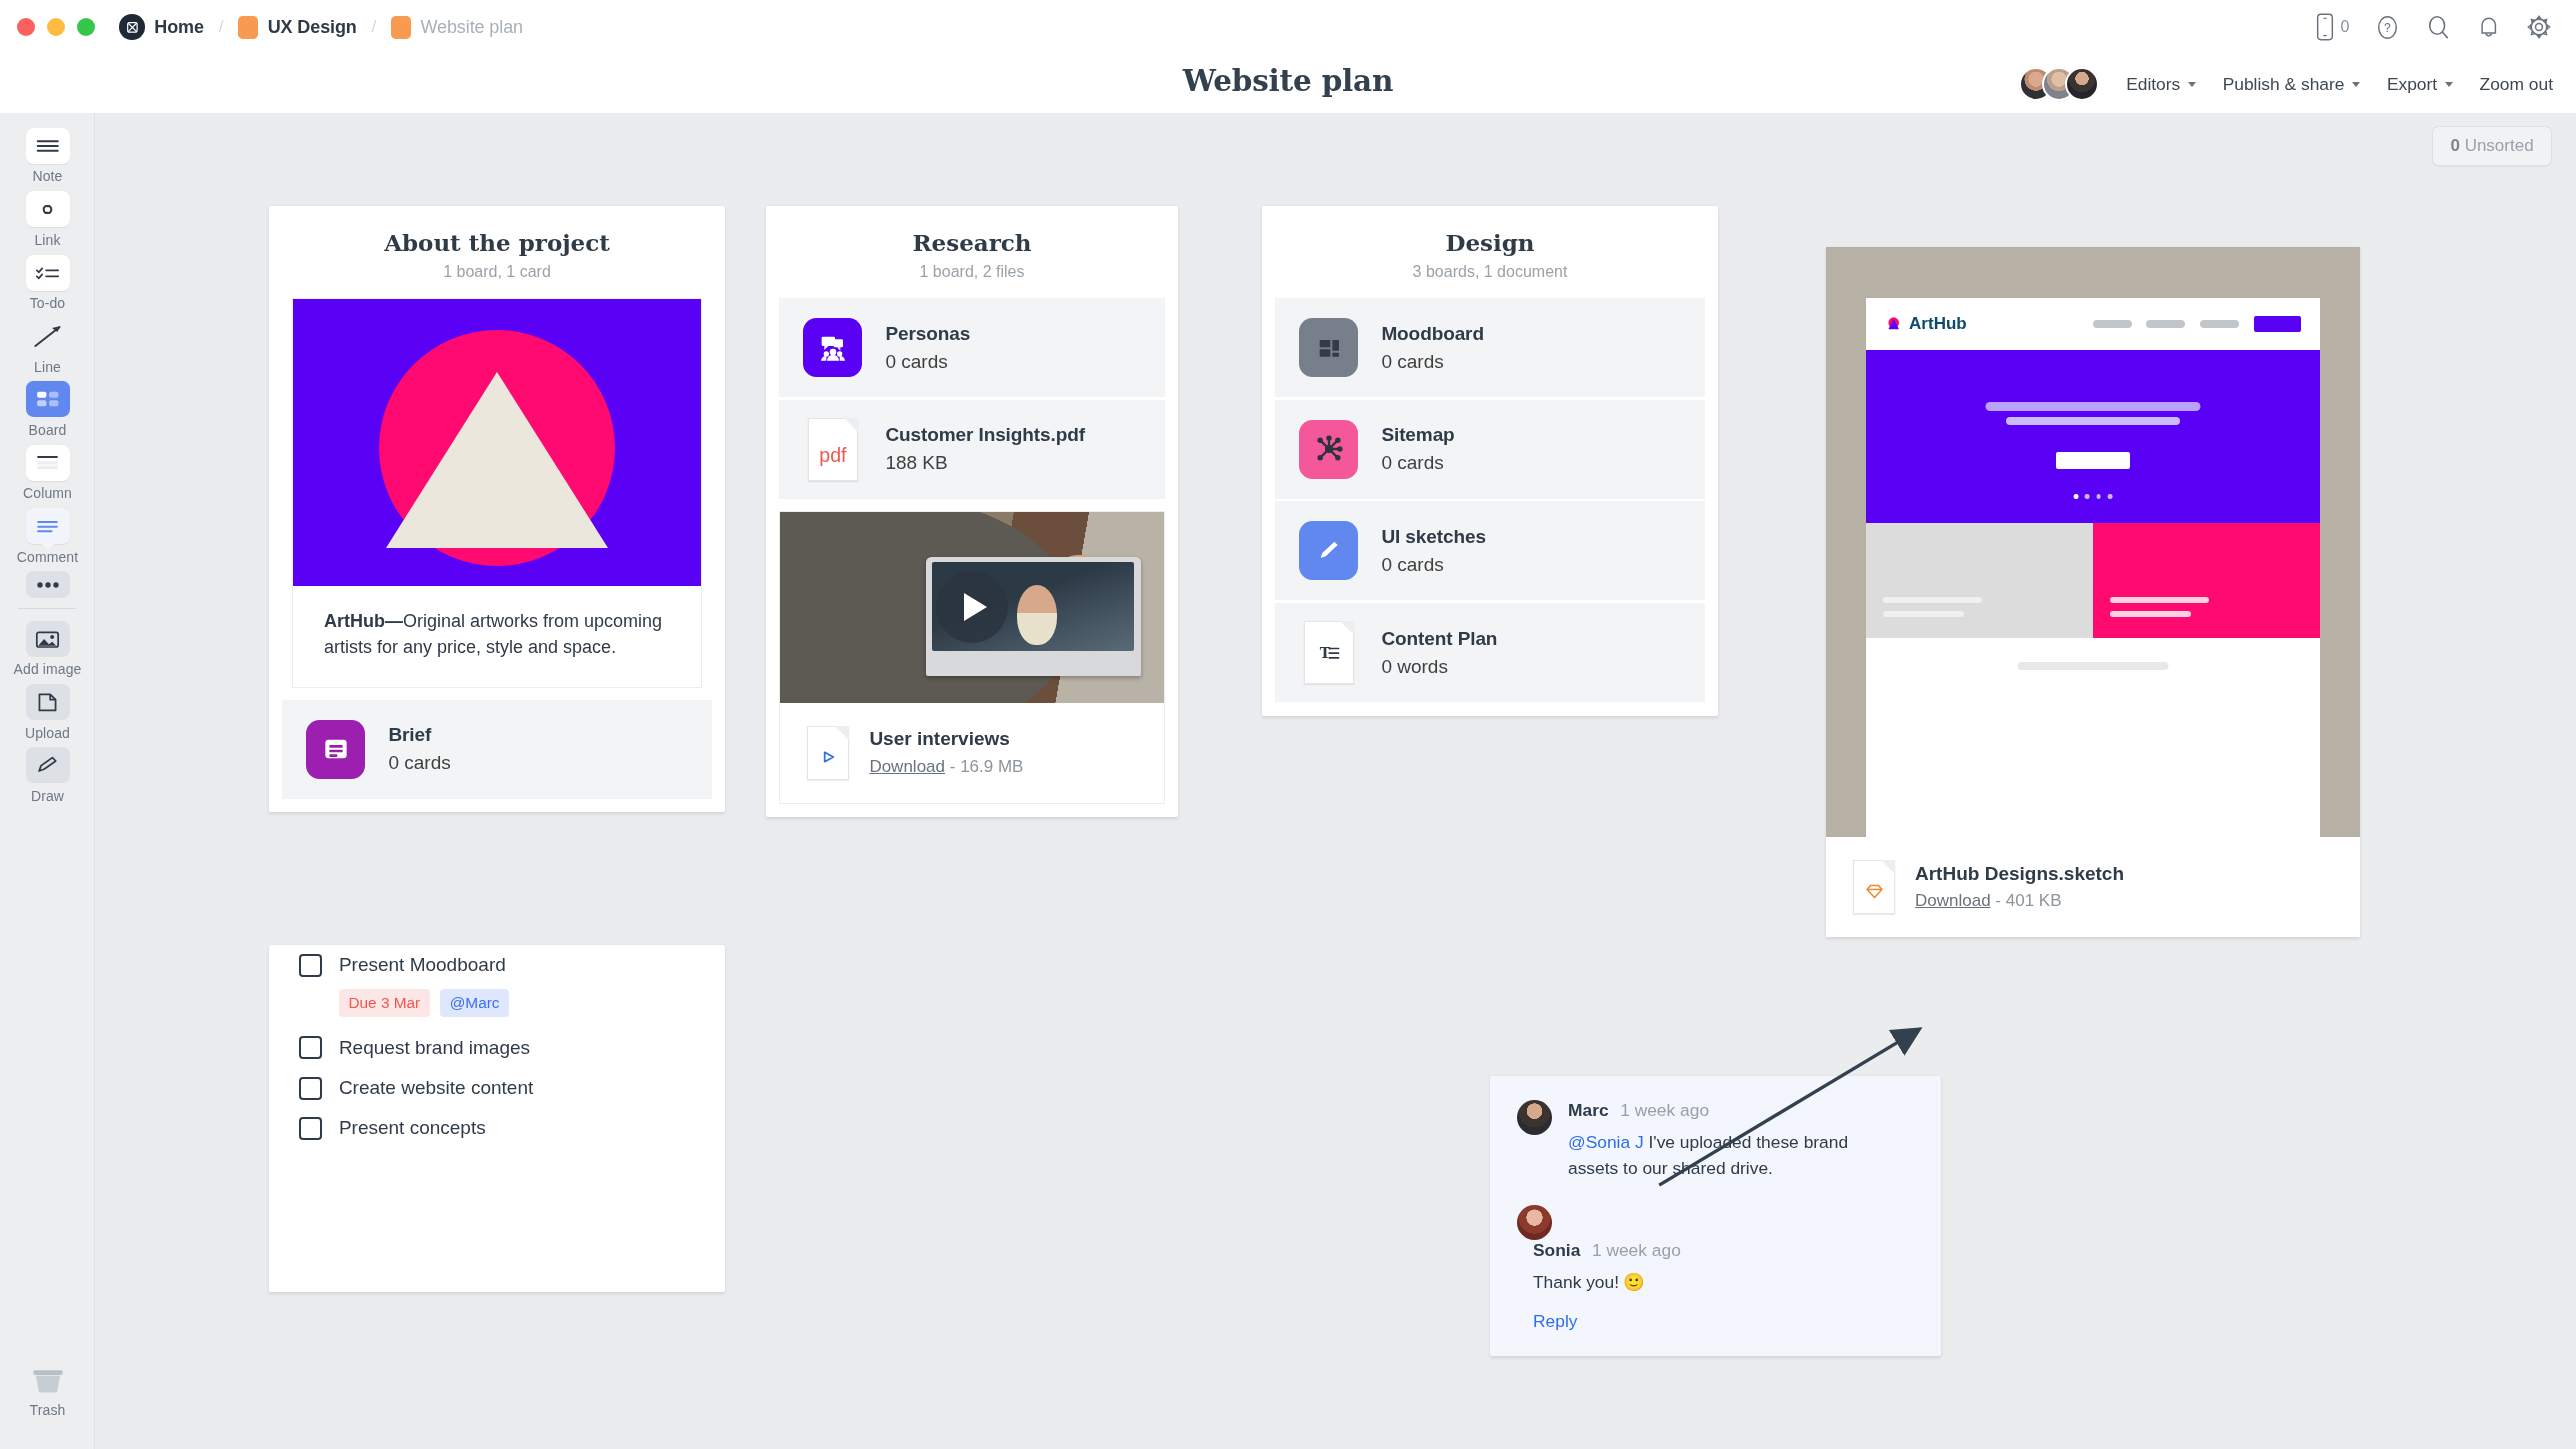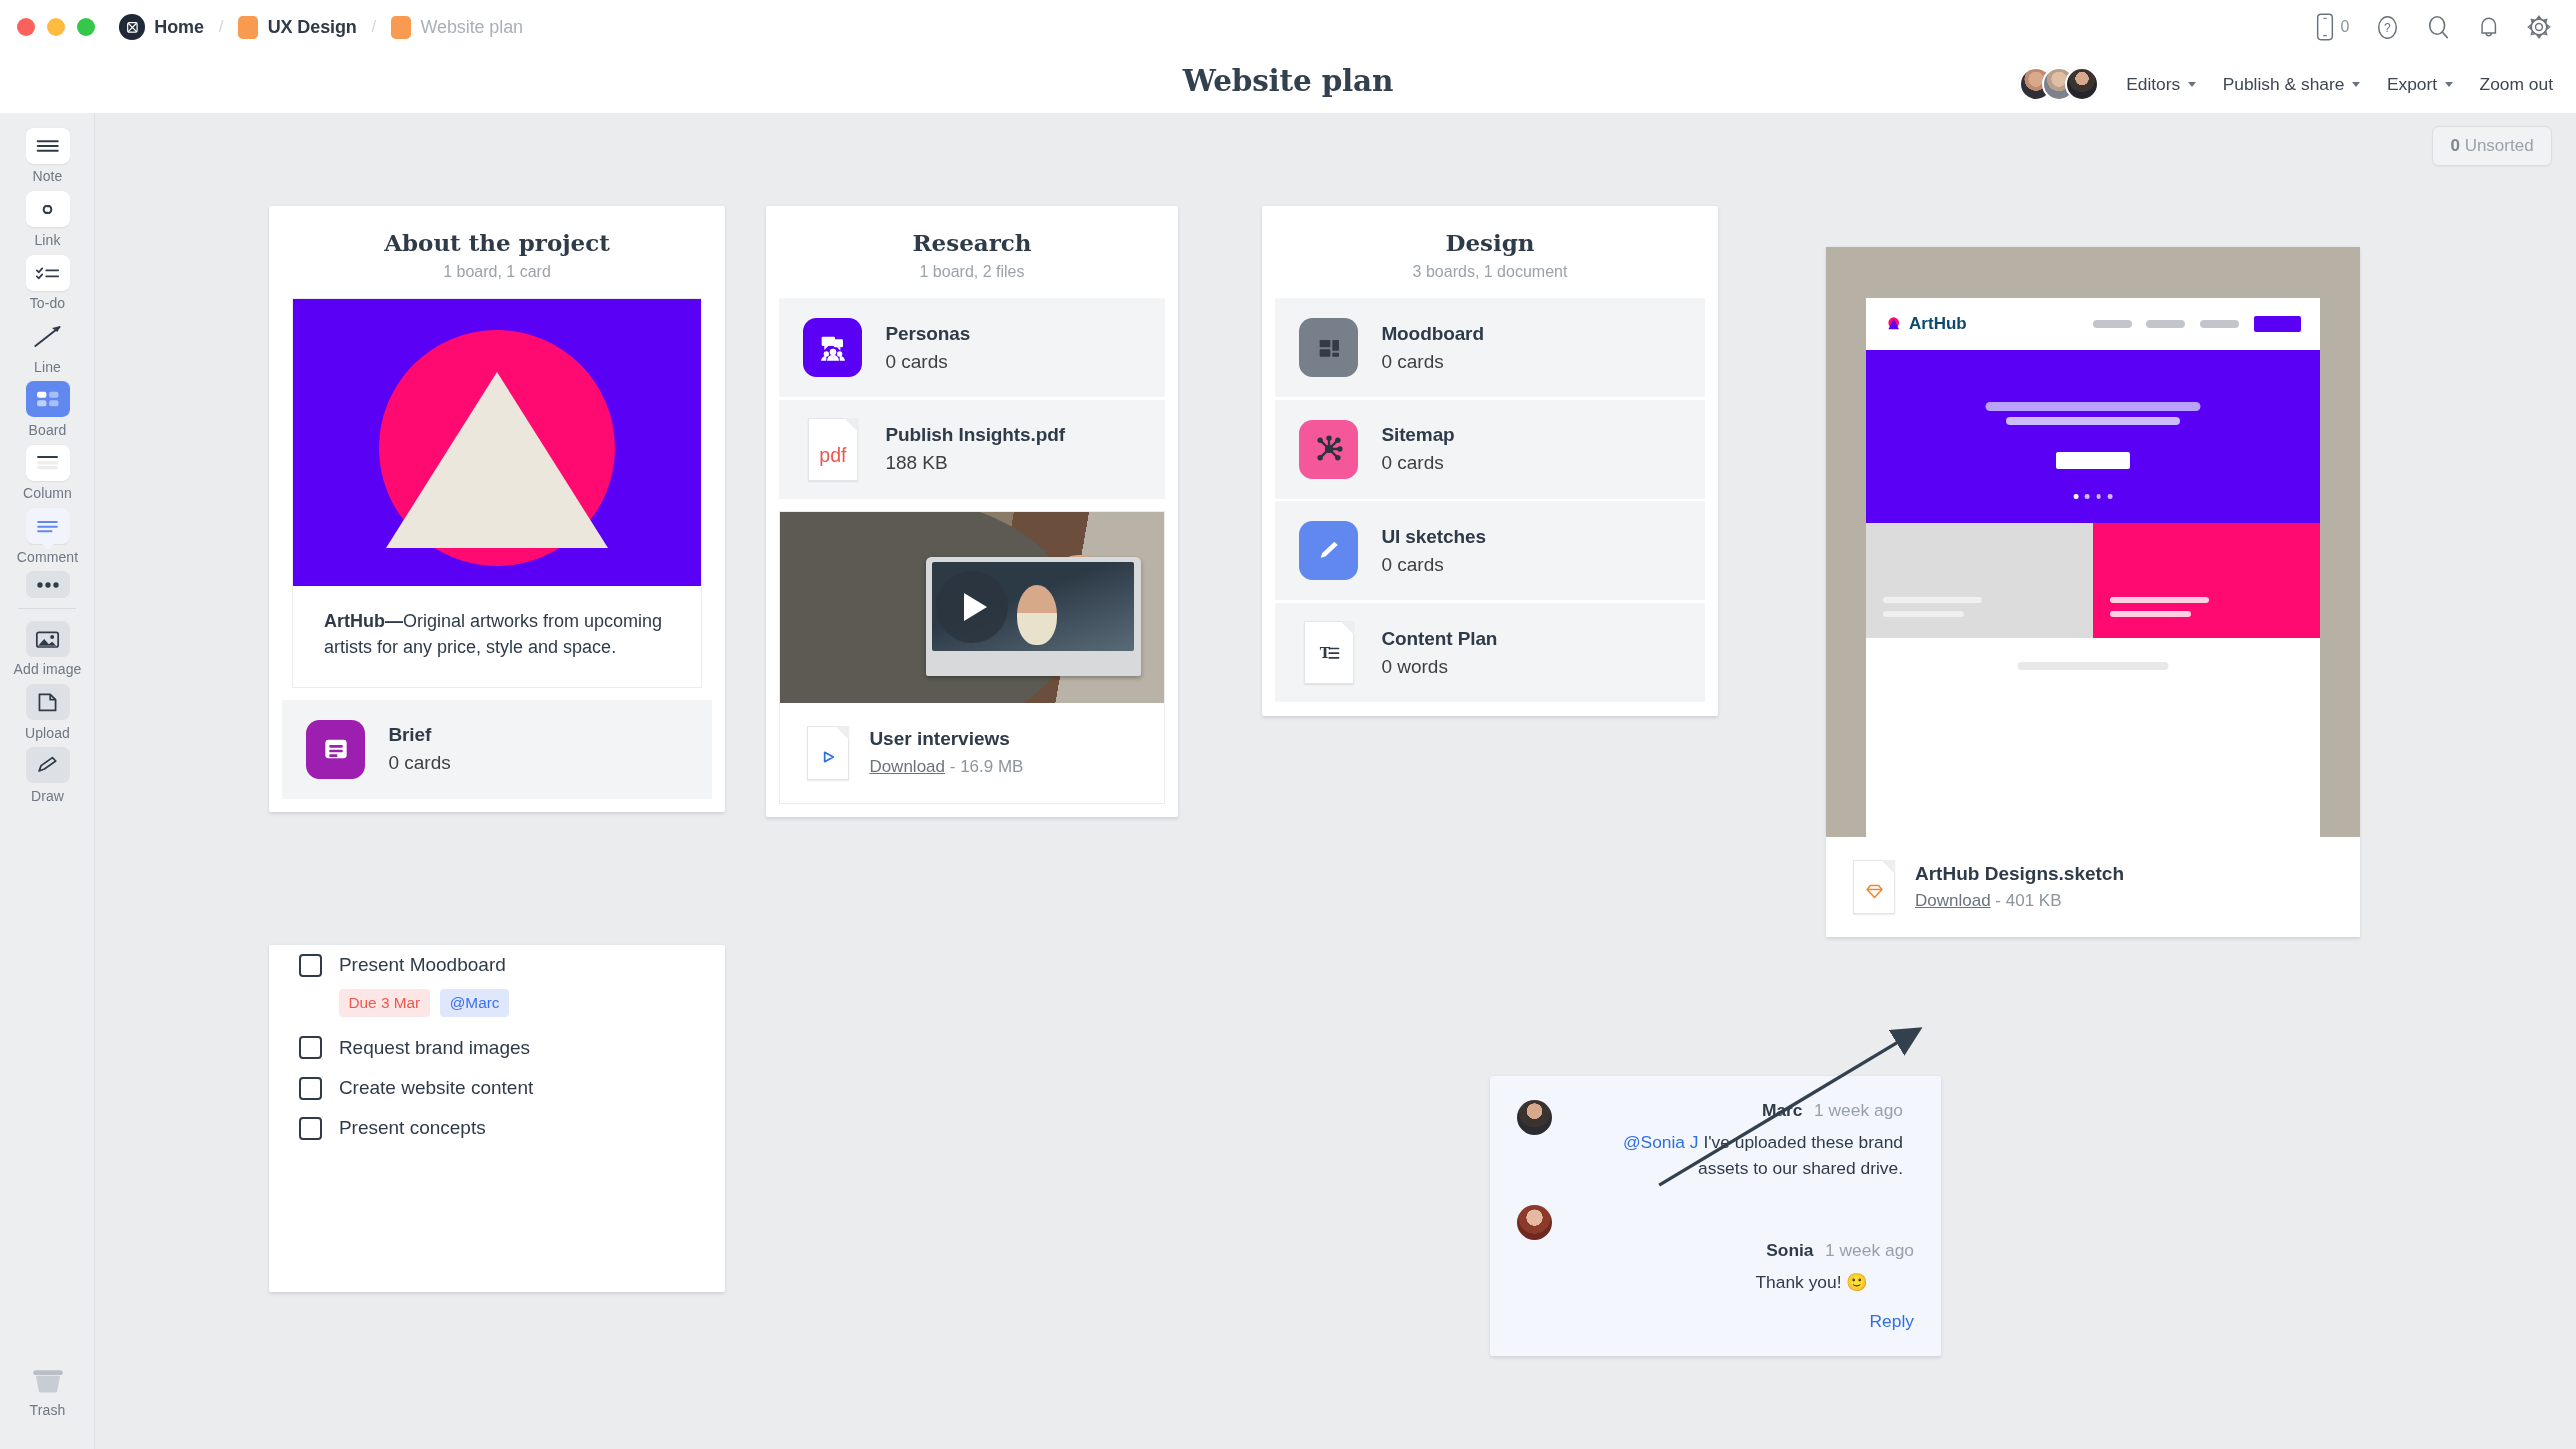--- a/index.html
+++ b/index.html
@@ -236,21 +236,21 @@
   
   .commentbox {
     position: absolute; background: #f3f6fd; border-radius: 2px;
     box-shadow: 0 1.3px 3.4px rgba(40,50,60,.13); padding: 24px 27px;
   }
   .cmt { display: flex; margin-bottom: 23px; }
   .cmt:last-child { margin-bottom: 0; flex-direction: column; }
   .cmt-av { width: 35px; height: 35px; border-radius: 50%; flex: 0 0 auto; }
   .cmt-av.marc { background: radial-gradient(circle at 50% 32%, #d6a98c 0 26%, #3b332f 27% 54%, #2a2c31 55% 100%); }
   .cmt-av.sonia { background: radial-gradient(circle at 50% 36%, #e8b9a2 0 28%, #8b3a2c 29% 56%, #6e2a20 57% 100%); }
-  .cmt-body { margin-left: 16px; text-align: right; }
+  .cmt-body { margin-left: 16px; }
   .cmt-head { font-size: 17.4px; }
   .cmt-name { font-weight: 700; color: #2f3b49; }
   .cmt-time { color: #98a0a8; margin-left: 6.7px; }
   .cmt-text { font-size: 17.4px; color: #2f3b49; line-height: 1.48; margin-top: 9.4px; max-width: 335px; }
   .mention-lnk { color: #2f6fe4; }
   .reply { font-size: 17.4px; color: #2f6fe4; margin-top: 14.8px; cursor: pointer; }
 
   .arrow-svg { position: absolute; left: 95px; top: 113px; width: 2481px; height: 1336px;
                pointer-events: none; overflow: visible; }
 </style>
@@ -596,21 +596,21 @@
           </div>
         </div>
 
         <div class="row">
           <div class="row-ico" style="background:transparent;">
             <div class="filedoc">
               <span class="pdf-lbl">pdf</span>
             </div>
           </div>
           <div class="row-txt">
-            <div class="row-name">Publish Insights.pdf</div>
+            <div class="row-name">Customer Insights.pdf</div>
             <div class="row-meta">188 KB</div>
           </div>
         </div>
       </div>
 
       <div style="padding:12px 13.4px 13.4px;">
         <div style="border:0.7px solid #ececec;">
           <div class="video">
             <div class="v-arm"></div>
             <div class="v-hand"></div>

